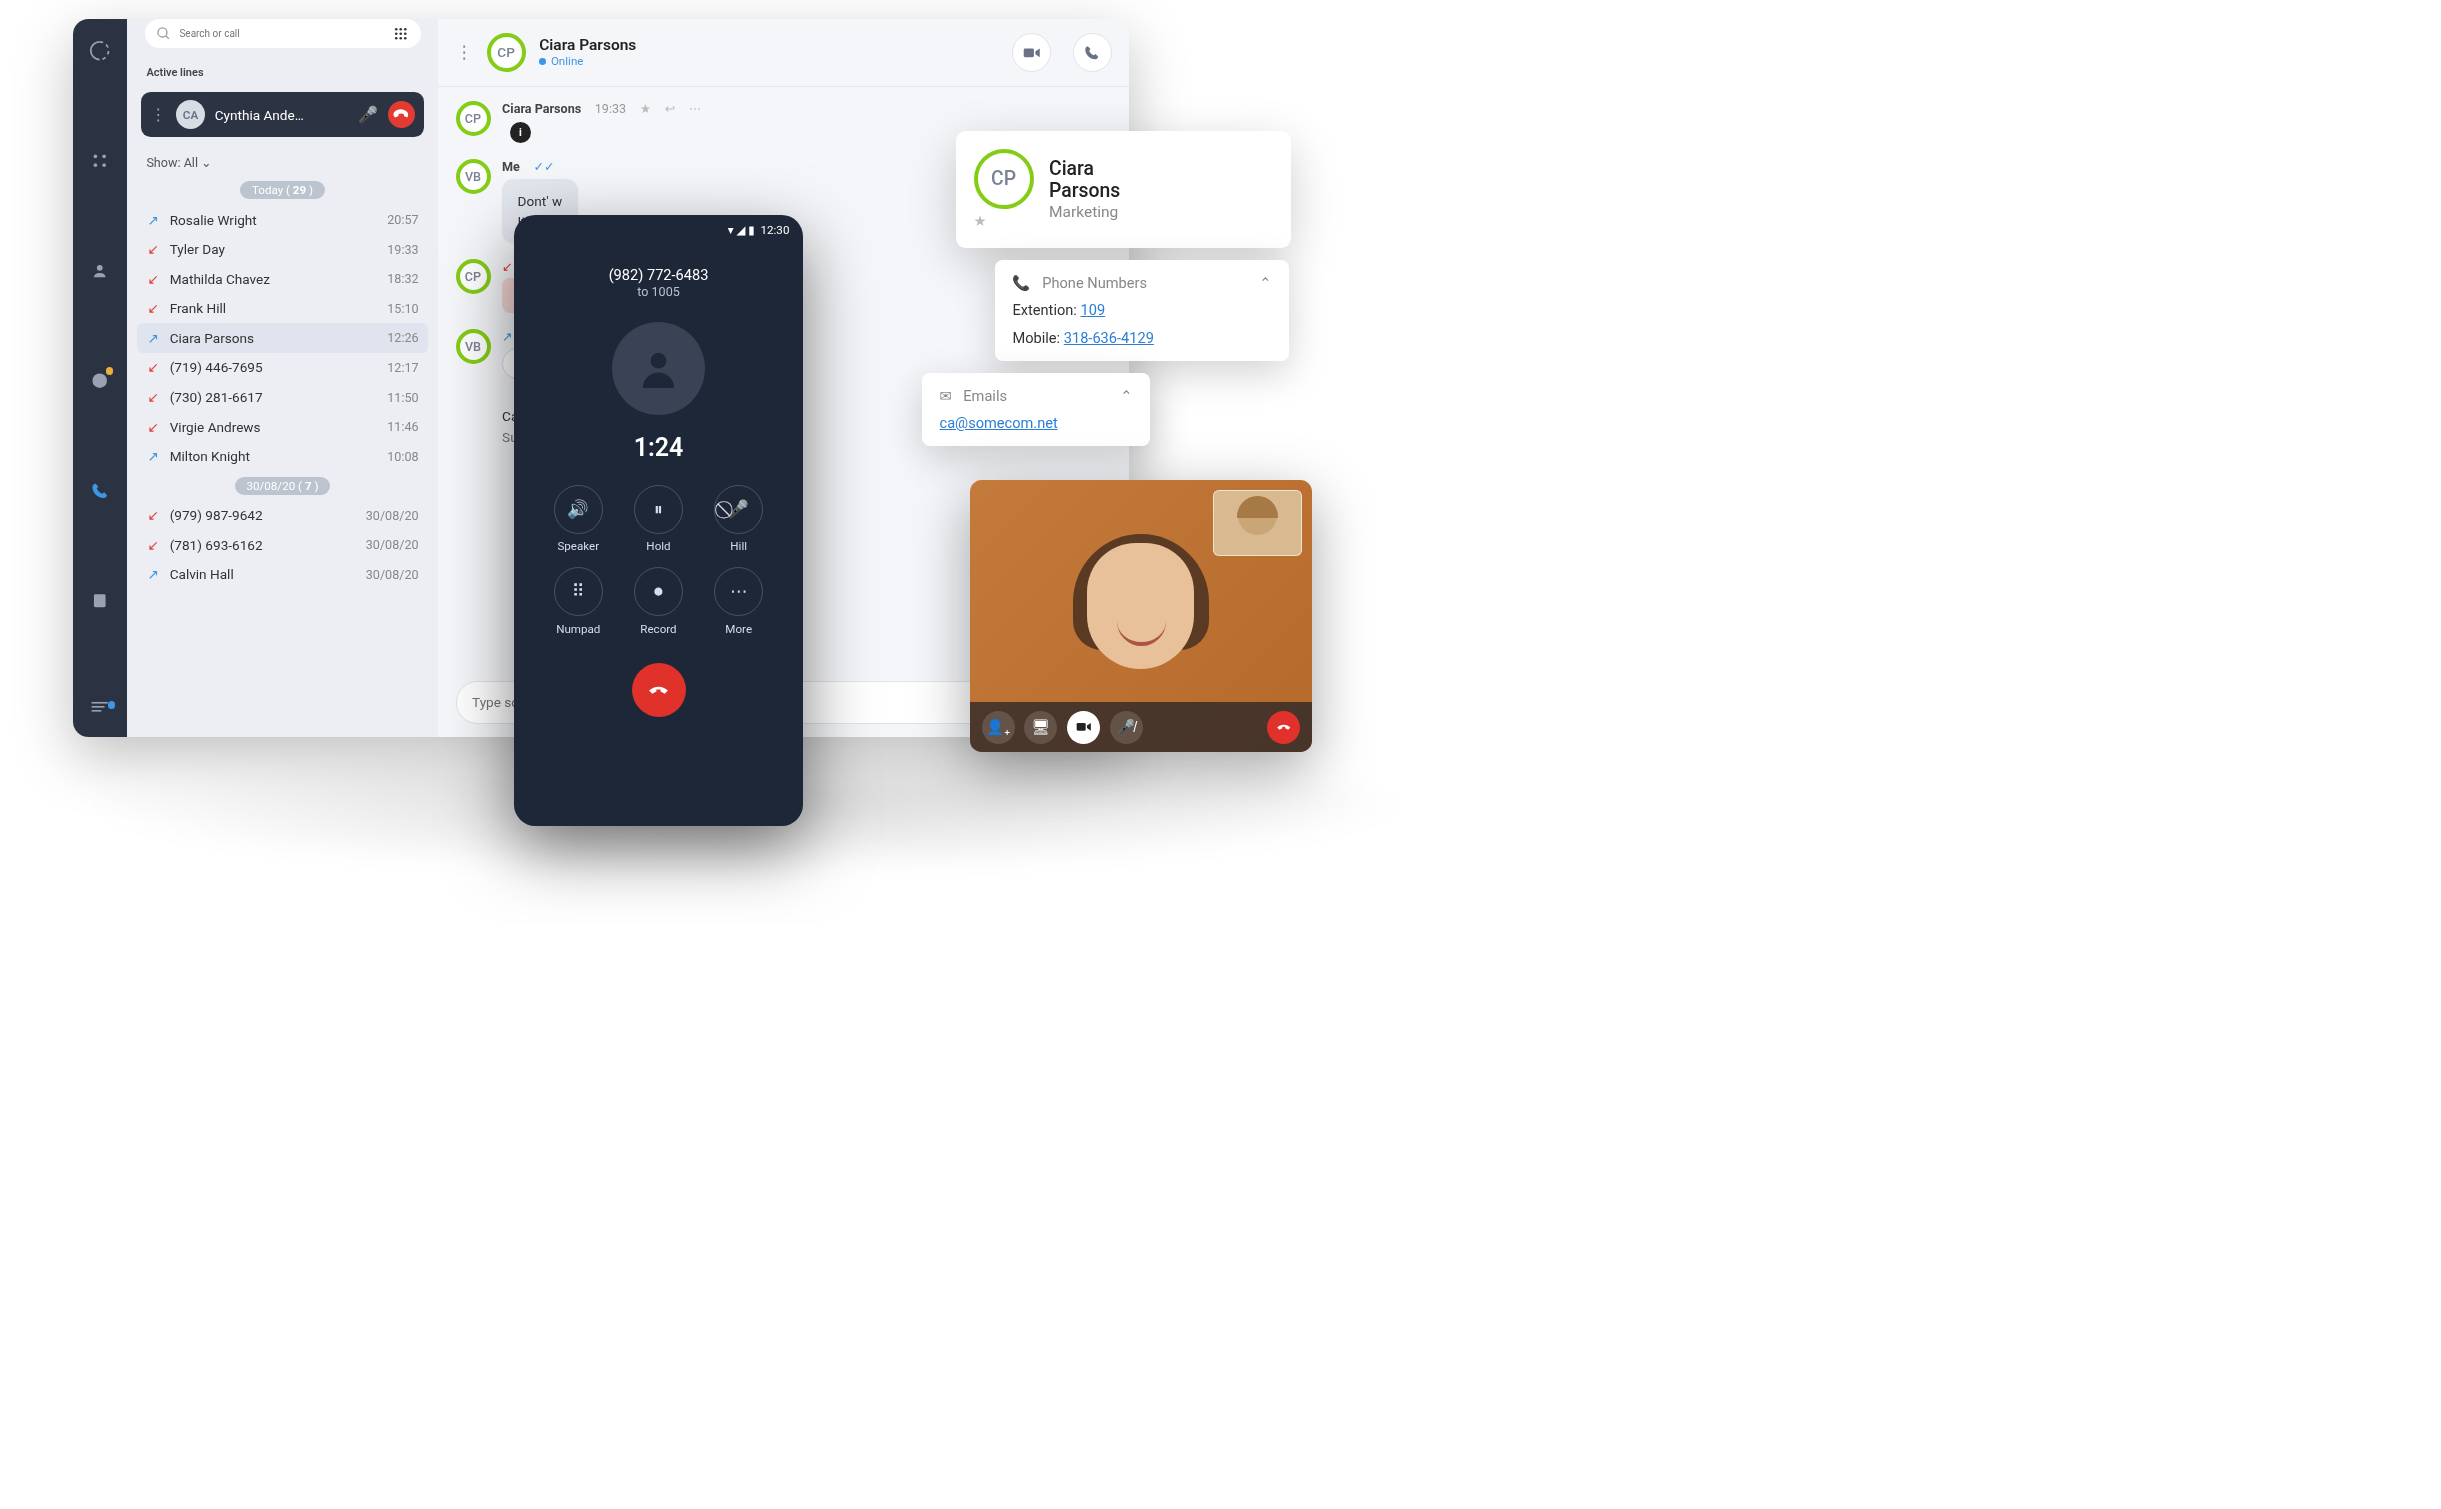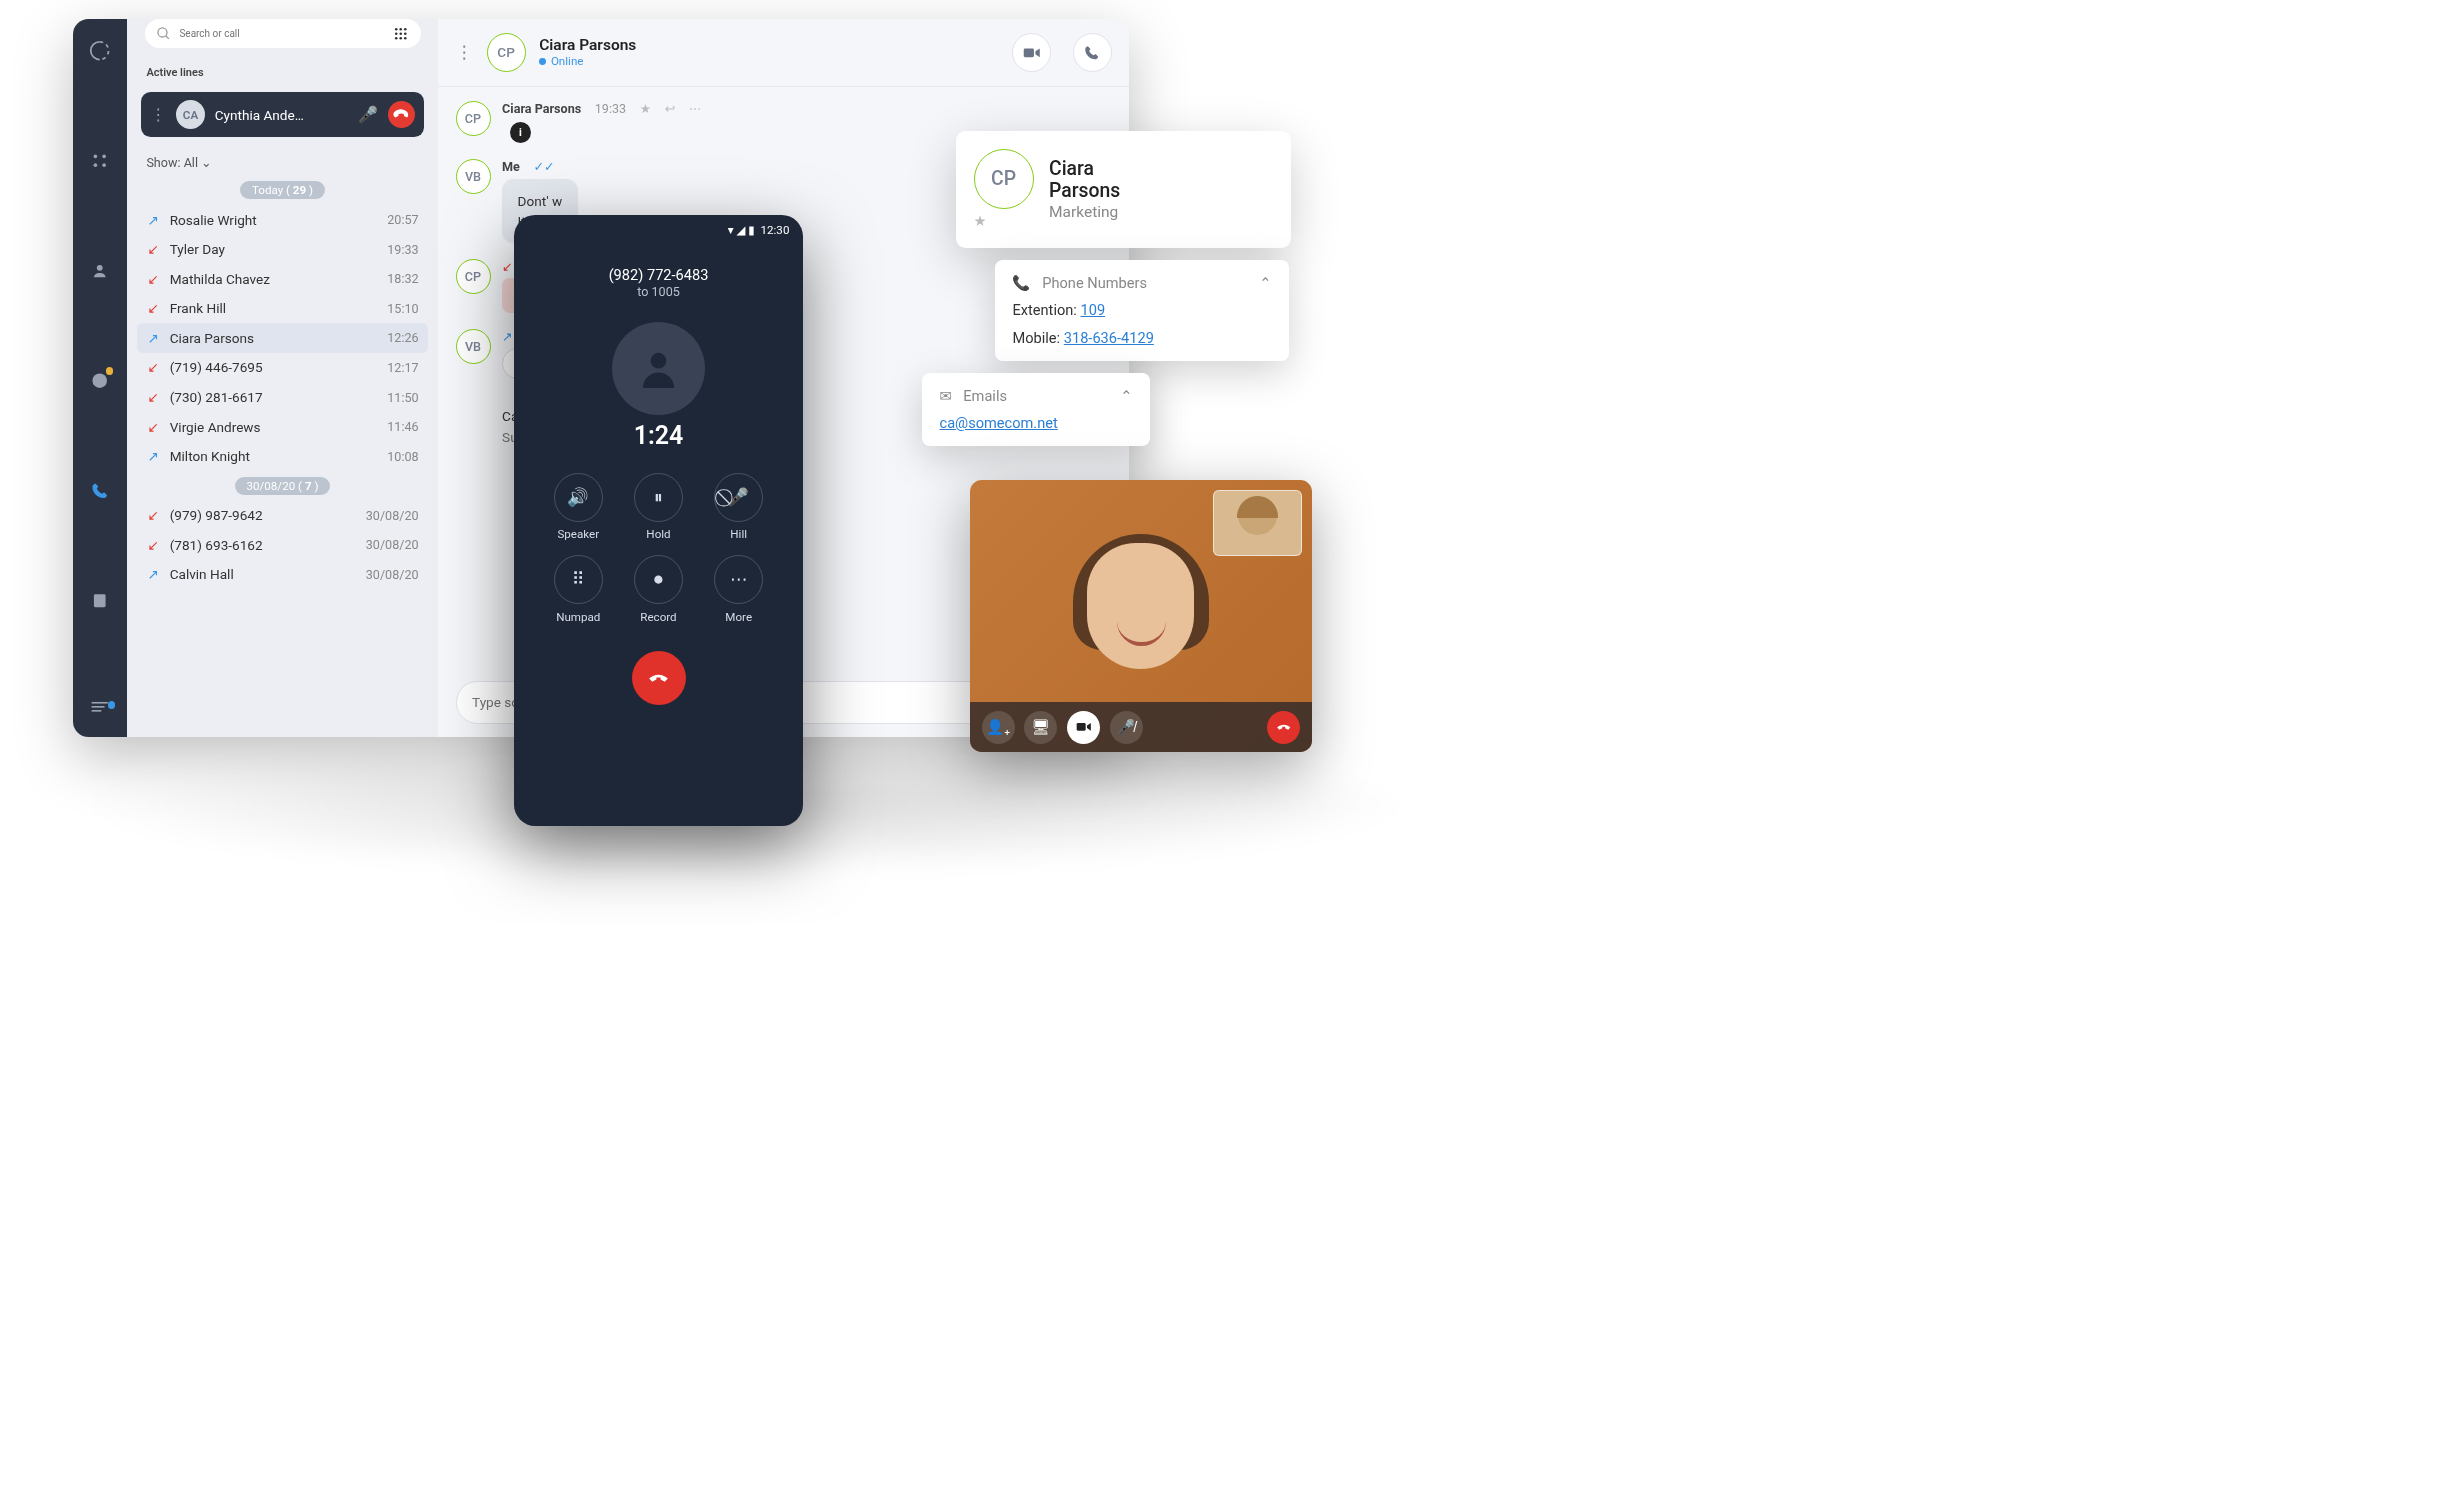--- a/index.html
+++ b/index.html
@@ -33,21 +33,21 @@
 .callrow{display:flex;align-items:center;padding:6.8px 19.4px;font-size:13.6px;color:#333;gap:9.7px;cursor:pointer}
 .callrow.sel{background:#dfe4ee;border-radius:5.8px;margin:0 9.7px;padding:6.8px 9.7px}
 .arr{width:13.6px;display:inline-block;text-align:center}
 .arr.out{color:#3b97e6}
 .arr.in{color:#e33b32}
 .callrow .nm{flex:1}
 .callrow .tm{color:#888;font-size:12.6px}
 .convpane{position:absolute;left:365px;right:0;top:0;bottom:0;background:#f5f6f9;border-radius:0 15.5px 15.5px 0}
 .convhdr{display:flex;align-items:center;padding:13.6px 17.5px;gap:13.6px;border-bottom:1px solid #e4e7ed}
 .kebab{color:#888;font-size:17.5px}
-.av{width:39px;height:39px;border-radius:50%;background:#fff;border:1px solid #84cc16;display:flex;align-items:center;justify-content:center;font-size:13.6px;color:#7a8294;font-weight:500}
+.av{width:39px;height:39px;border-radius:50%;background:#fff;border:4px solid #84cc16;display:flex;align-items:center;justify-content:center;font-size:13.6px;color:#7a8294;font-weight:500}
 .convtitle{flex:1}
 .convtitle .n{font-size:15.5px;font-weight:600;color:#222}
 .convtitle .s{font-size:11.6px;color:#3b97e6;display:flex;align-items:center;gap:4.9px}
 .convtitle .s::before{content:"";width:6.8px;height:6.8px;border-radius:50%;background:#3b97e6}
 .circbtn{width:39px;height:39px;border-radius:50%;background:#fff;border:1px solid #e0e3ea;display:flex;align-items:center;justify-content:center;color:#6a7285;margin-left:7.8px;cursor:pointer}
 .msgarea{position:absolute;left:0;right:0;top:68px;bottom:60px;overflow:hidden;padding:13.6px 17.5px}
 .msgrow{display:flex;gap:11.6px;margin-bottom:15.5px;align-items:flex-start}
 .msgrow .av{width:35px;height:35px;font-size:12.6px}
 .msgmeta{font-size:12.6px;color:#444;display:flex;align-items:center;gap:13.6px;margin-bottom:5.8px}
 .msgmeta .t{color:#999}
@@ -63,21 +63,21 @@
 .composebar input{border:none;outline:none;flex:1;font-size:13.6px;color:#666}
 .composebar .cic{color:#888;cursor:pointer}
 
 
 .phone{position:absolute;left:514px;top:215px;width:289px;height:611px;background:#1e2738;border-radius:21.3px;box-shadow:0 24px 68px rgba(0,0,0,.5);color:#fff;overflow:hidden}
 .phone .status{display:flex;justify-content:flex-end;align-items:center;padding:7.8px 13.6px;font-size:11.6px;gap:5.8px}
 .phone .num{text-align:center;font-size:14.6px;margin-top:21px}
 .phone .sub{text-align:center;font-size:12.6px;color:#b9c0cd}
 .phone .pav{width:93px;height:93px;border-radius:50%;background:#3a4255;margin:23px auto 0;display:flex;align-items:center;justify-content:center}
 .phone .pav svg{width:47px;height:47px;fill:#1e2738}
-.phone .dur{text-align:center;font-size:25px;font-weight:600;margin-top:6px}
+.phone .dur{text-align:center;font-size:25px;font-weight:600;margin-top:18px}
 .pgrid{display:grid;grid-template-columns:repeat(3,1fr);gap:13.6px 9.7px;padding:23px 29px 9.7px}
 .pbtn{display:flex;flex-direction:column;align-items:center;gap:5.8px;font-size:11.6px;color:#d7dde8}
 .pbtn .c{width:49px;height:49px;border-radius:50%;border:1.9px solid #4a5366;display:flex;align-items:center;justify-content:center;font-size:17.5px}
 .hang{width:54px;height:54px;border-radius:50%;background:#e0312a;margin:17.5px auto 0;display:flex;align-items:center;justify-content:center}
 
 
 .ccard{position:absolute;left:956px;top:131px;width:335px;background:#fff;border-radius:9.7px;box-shadow:0 14.6px 49px rgba(0,0,0,.2);padding:17.5px;display:flex;gap:15.5px;align-items:center}
 .ccard .av{width:60px;height:60px;font-size:19.4px}
 .ccard .nm{font-size:19.4px;font-weight:500;color:#222;line-height:1.15}
 .ccard .dept{font-size:15.5px;color:#888}

